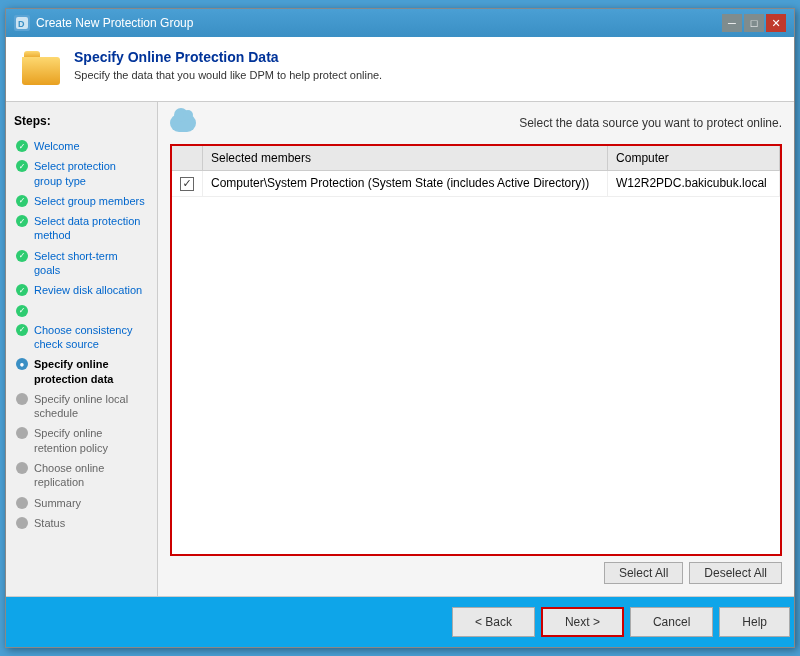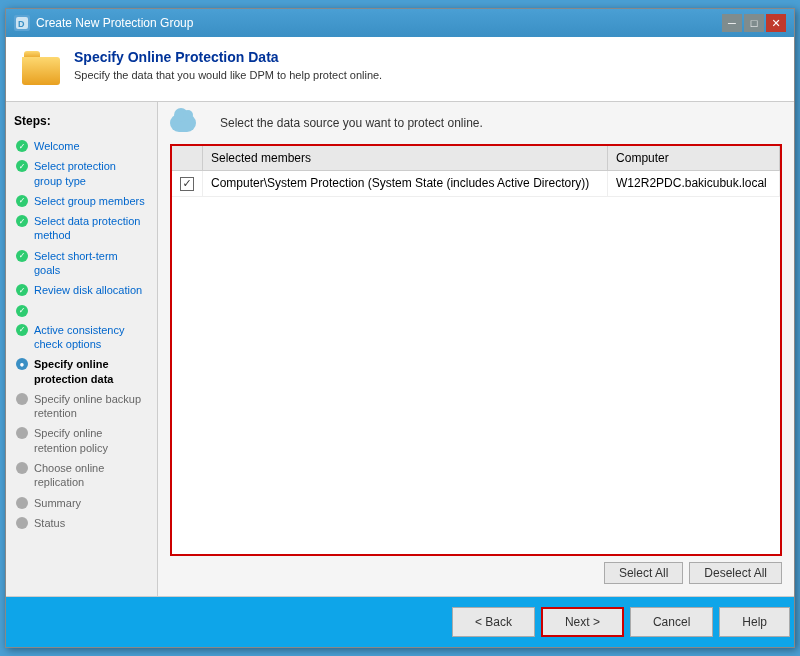--- a/index.html
+++ b/index.html
@@ -176,22 +176,23 @@
       flex: 1;
       background: #f5f5f5;
       padding: 12px;
       display: flex;
       flex-direction: column;
       overflow: hidden;
     }
     .instruction-text {
       display: flex;
       align-items: center;
-      gap: 24px;
+      gap: 16px;
       margin-bottom: 12px;
+      justify-content: space-between;
     }
     .instruction-label {
       font-size: 12px;
       color: #333;
     }
     .data-table-container {
       flex: 1;
       border: 2px solid #cc0000;
       background: white;
       overflow: auto;
@@ -359,29 +360,29 @@
       </div>
       <div class="step-item">
         <div class="step-dot green">✓</div>
         <span class="step-text">Review disk allocation</span>
       </div>
       <div class="step-item">
         <div class="step-dot green">✓</div>
       </div>
       <div class="step-item">
         <div class="step-dot green">✓</div>
-        <span class="step-text">Active consistency check options</span>
+        <span class="step-text">Choose consistency check source</span>
       </div>
       <div class="step-item current">
         <div class="step-dot blue">●</div>
         <span class="step-text current">Specify online protection data</span>
       </div>
       <div class="step-item">
         <div class="step-dot gray"></div>
-        <span class="step-text gray-text">Specify online backup retention</span>
+        <span class="step-text gray-text">Specify online local schedule</span>
       </div>
       <div class="step-item">
         <div class="step-dot gray"></div>
         <span class="step-text gray-text">Specify online retention policy</span>
       </div>
       <div class="step-item">
         <div class="step-dot gray"></div>
         <span class="step-text gray-text">Choose online replication</span>
       </div>
       <div class="step-item">

